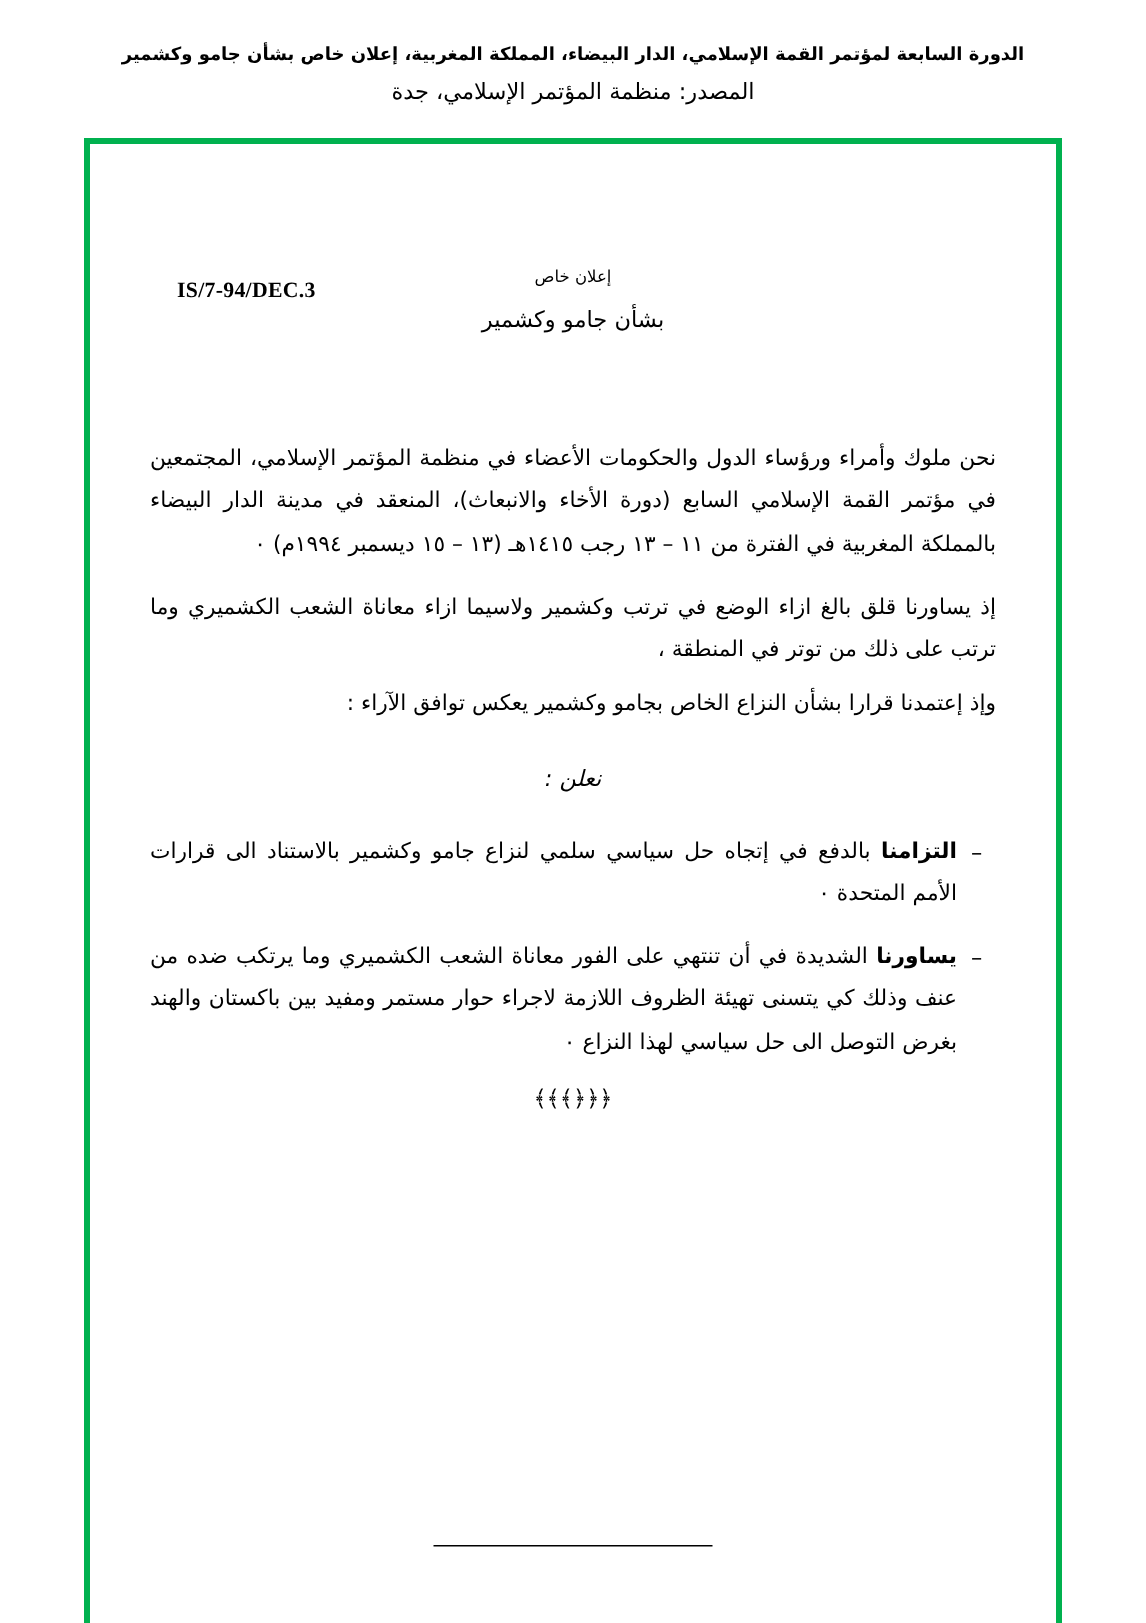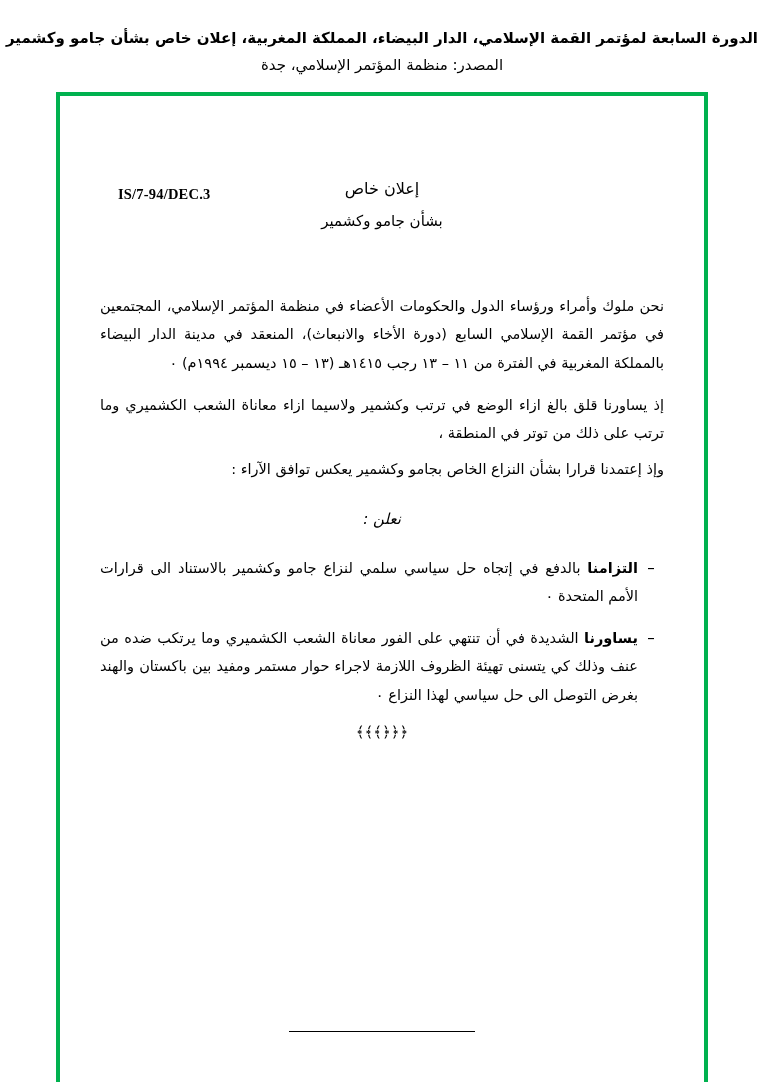--- a/index.html
+++ b/index.html
@@ -26,21 +26,21 @@
   
   .doc-header {
     position: absolute;
     top: 28px;
     left: 0;
     width: 764px;
     text-align: center;
     direction: rtl;
   }
   .doc-header .line1 {
-    font-size: 15px;
+    font-size: 12px;
     font-weight: bold;
     font-family: "DejaVu Sans", "Liberation Sans", sans-serif;
     line-height: 1.4;
     letter-spacing: 0px;
   }
   .doc-header .line2 {
     font-size: 15px;
     font-family: "DejaVu Sans", "Liberation Sans", sans-serif;
     margin-top: 6px;
     line-height: 1.4;
@@ -83,21 +83,21 @@
   .title-block {
     position: absolute;
     top: 80px;
     left: 0;
     width: 100%;
     text-align: center;
     direction: rtl;
     font-family: "DejaVu Sans", "Liberation Sans", sans-serif;
   }
   .title-block .t1 {
-    font-size: 16px;
+    font-size: 11px;
     letter-spacing: 2px;
     line-height: 1.6;
   }
   .title-block .t2 {
     font-size: 16px;
     letter-spacing: 1.5px;
     line-height: 1.9;
     margin-top: 8px;
   }
   .title-block .t3 {

